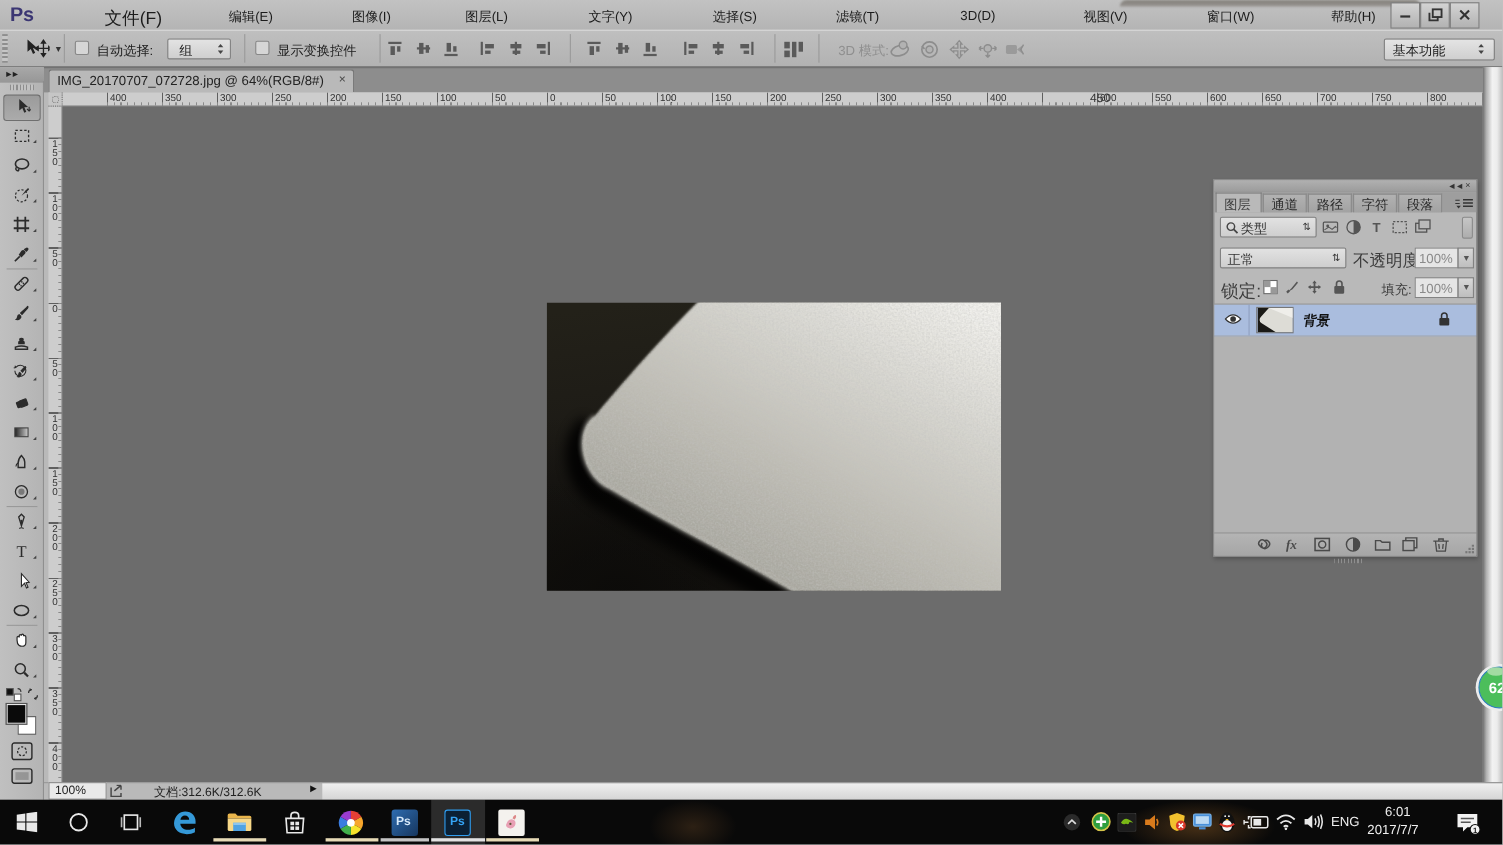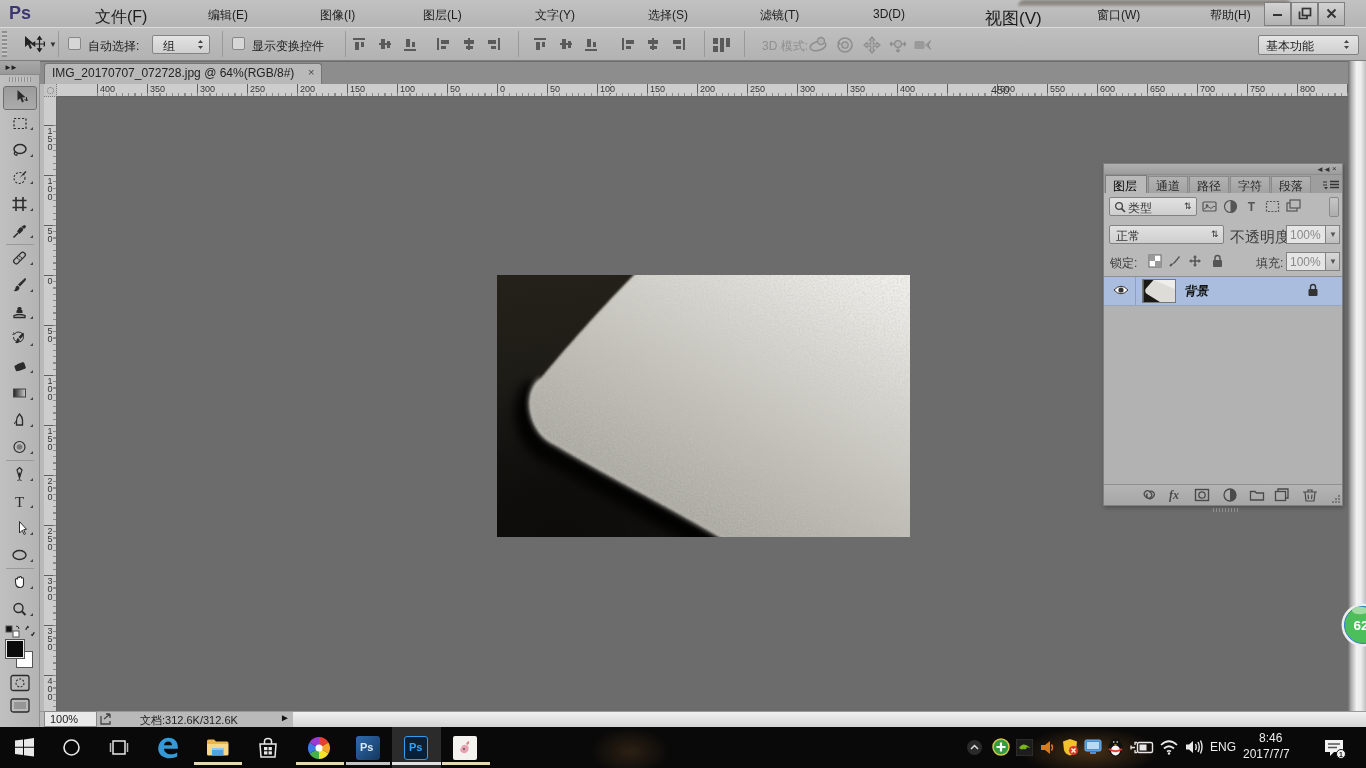--- a/index.html
+++ b/index.html
@@ -12,21 +12,21 @@
 <div class="abs" style="left:1018px;top:0;width:274px;height:6px;background:linear-gradient(180deg,#84817b,#979390);border-radius:6px 6px 0 0;filter:blur(0.8px)"></div>
 <div class="tx" style="left:9px;top:3px;font-size:18px;font-weight:bold;color:#3b3673">Ps</div>
 <div class="tx" style="left:95px;top:7px;font-size:16px">文件(F)</div>
 <div class="tx" style="left:208px;top:7px;font-size:12px">编辑(E)</div>
 <div class="tx" style="left:320px;top:7px;font-size:12px">图像(I)</div>
 <div class="tx" style="left:423px;top:7px;font-size:12px">图层(L)</div>
 <div class="tx" style="left:535px;top:7px;font-size:12px">文字(Y)</div>
 <div class="tx" style="left:648px;top:7px;font-size:12px">选择(S)</div>
 <div class="tx" style="left:760px;top:7px;font-size:12px">滤镜(T)</div>
 <div class="tx" style="left:873px;top:7px;font-size:12px">3D(D)</div>
-<div class="tx" style="left:985px;top:7px;font-size:17px">视图(V)</div>
+<div class="tx" style="left:985px;top:7px;font-size:12px">视图(V)</div>
 <div class="tx" style="left:1097px;top:7px;font-size:12px">窗口(W)</div>
 <div class="tx" style="left:1210px;top:7px;font-size:12px">帮助(H)</div>
 <div class="abs" style="left:1264px;top:2px;width:27px;height:24px;background:linear-gradient(180deg,#d3d3d3,#b2b2b2);border:1px solid #7f7f7f"></div>
 <svg class="abs" style="left:1266px;top:2px" width="23" height="23" viewBox="0 0 23 23">
       <rect x="7" y="12" width="9" height="2" fill="#333"></rect>
     </svg>
 <div class="abs" style="left:1291px;top:2px;width:27px;height:24px;background:linear-gradient(180deg,#d3d3d3,#b2b2b2);border:1px solid #7f7f7f"></div>
 <svg class="abs" style="left:1293px;top:2px" width="23" height="23" viewBox="0 0 23 23">
       <rect x="9.5" y="6.5" width="8" height="7" fill="none" stroke="#333" stroke-width="1.7"></rect>
       <path d="M6.5,9.5 L6.5,16.5 L14,16.5 L14,13" fill="none" stroke="#333" stroke-width="1.7"></path>
@@ -299,21 +299,21 @@
 <path d="M141,-4 L416,-4 L416,266 L229,266 C170,231 106,199 58,170 C30,158 24,116 44,103 C68,74 105,32 141,-4 Z" filter="url(#pnoise)" opacity="0.5"></path>
 </g>
 </svg>
 <div class="abs" style="left:1348px;top:61px;width:18px;height:650px;background:linear-gradient(90deg,#6f6f6f 0,#b0b0b0 18%,#f2f2f2 48%,#ececec 72%,#bfbfbf 100%)"></div>
 <div class="abs" style="left:1103px;top:163px;width:240px;height:343px;background:#b9b9b9;border:1px solid #808080;box-shadow:1px 2px 4px rgba(0,0,0,0.25)">
 <div class="abs" style="left:0;top:0;width:238px;height:11px;background:linear-gradient(180deg,#b0b0b0,#9c9c9c);border-bottom:1px solid #8d8d8d"></div>
 <div class="abs" style="left:212px;top:1px;font-size:8px;color:#333;letter-spacing:-1px">◄◄</div>
 <div class="abs" style="left:228px;top:0px;font-size:8px;color:#333">×</div>
 <div class="abs" style="left:0;top:11px;width:238px;height:18px;background:#9e9e9e"></div>
 <div class="abs" style="left:1px;top:11px;width:42px;height:18px;background:#b9b9b9;border:1px solid #7c7c7c;border-bottom:none;z-index:2"></div>
-<div class="tx" style="left:9px;top:14px;font-size:12px;color:#000000;z-index:5">图层</div>
+<div class="tx" style="left:9px;top:14px;font-size:12px;color:#404040;z-index:5">图层</div>
 <div class="abs" style="left:44px;top:12px;width:40px;height:17px;background:linear-gradient(180deg,#b2b2b2,#a2a2a2);border:1px solid #8a8a8a;border-bottom:none"></div>
 <div class="tx" style="left:52px;top:14px;font-size:12px;color:#2a2a2a;z-index:5">通道</div>
 <div class="abs" style="left:85px;top:12px;width:40px;height:17px;background:linear-gradient(180deg,#b2b2b2,#a2a2a2);border:1px solid #8a8a8a;border-bottom:none"></div>
 <div class="tx" style="left:93px;top:14px;font-size:12px;color:#2a2a2a;z-index:5">路径</div>
 <div class="abs" style="left:126px;top:12px;width:40px;height:17px;background:linear-gradient(180deg,#b2b2b2,#a2a2a2);border:1px solid #8a8a8a;border-bottom:none"></div>
 <div class="tx" style="left:134px;top:14px;font-size:12px;color:#2a2a2a;z-index:5">字符</div>
 <div class="abs" style="left:167px;top:12px;width:40px;height:17px;background:linear-gradient(180deg,#b2b2b2,#a2a2a2);border:1px solid #8a8a8a;border-bottom:none"></div>
 <div class="tx" style="left:175px;top:14px;font-size:12px;color:#2a2a2a;z-index:5">段落</div>
 <svg class="abs" style="left:218px;top:16px" width="18" height="10" viewBox="0 0 18 10">
         <path d="M1,2 L5,2 M1,5 L5,5" stroke="#333"></path>
@@ -348,21 +348,21 @@
       </svg>
 <div class="abs" style="left:225px;top:33px;width:10px;height:20px;background:linear-gradient(180deg,#c6c6c6,#adadad);border:1px solid #8a8a8a;border-radius:2px"></div>
 <div class="abs" style="left:5px;top:61px;width:115px;height:19px;background:linear-gradient(180deg,#e2e2e2,#cecece);border:1px solid #828282;border-radius:2px"></div>
 <div class="tx" style="left:12px;top:64px;font-size:12px;color:#333">正常</div>
 <div class="tx" style="left:107px;top:65px;font-size:9px;color:#333">⇅</div>
 <div class="tx" style="left:126px;top:64px;font-size:15px;color:#3c3c3c">不透明度:</div>
 <div class="abs" style="left:182px;top:61px;width:40px;height:19px;background:#e5e5e5;border:1px solid #828282"></div>
 <div class="tx" style="left:186px;top:64px;font-size:12px;color:#8a8a8a">100%</div>
 <div class="abs" style="left:221px;top:61px;width:15px;height:19px;background:linear-gradient(180deg,#d8d8d8,#bebebe);border:1px solid #828282"></div>
 <div class="tx" style="left:225px;top:66px;font-size:8px;color:#555">▼</div>
-<div class="tx" style="left:6px;top:91px;font-size:12px;color:#3c3c3c">锁定:</div>
+<div class="tx" style="left:6px;top:91px;font-size:16px;color:#3c3c3c">锁定:</div>
 <svg class="abs" style="left:44px;top:90px" width="14" height="14" viewBox="0 0 14 14">
         <rect x="1" y="1" width="12" height="12" fill="#fff" stroke="#666"></rect>
         <rect x="1" y="1" width="6" height="6" fill="#999"></rect>
         <rect x="7" y="7" width="6" height="6" fill="#999"></rect>
       </svg>
 <svg class="abs" style="left:64px;top:90px" width="14" height="14" viewBox="0 0 14 14">
         <path d="M2,12 L6,8 L11,2 L12,3 L7,9 Z" fill="#555"></path>
         <path d="M2,12 L4,10" stroke="#555" stroke-width="2"></path>
       </svg>
 <svg class="abs" style="left:84px;top:90px" width="14" height="14" viewBox="0 0 14 14">
@@ -689,21 +689,21 @@
         <path d="M5,9.5 Q10,5 15,9.5" stroke-width="1.7"></path>
         <path d="M8,12.5 Q10,11 12,12.5" stroke-width="1.7"></path>
       </g>
       <circle cx="10" cy="14.5" r="1.2" fill="#e8e8e8"></circle>
     </svg>
 <svg class="abs" style="left:1185px;top:739px" width="19" height="16" viewBox="0 0 19 16">
       <path d="M1,5.5 L4,5.5 L8,2 L8,14 L4,10.5 L1,10.5 Z" fill="#e8e8e8"></path>
       <path d="M10.5,5 Q12,8 10.5,11 M13,3 Q15.5,8 13,13 M15.5,1.5 Q18.5,8 15.5,14.5" stroke="#e8e8e8" stroke-width="1.4" fill="none"></path>
     </svg>
 <div class="tx" style="left:1210px;top:740px;font-size:12px;color:#eee">ENG</div>
-<div class="tx" style="left:1259px;top:731px;font-size:12px;color:#eee">8:46</div>
+<div class="tx" style="left:1259px;top:731px;font-size:12px;color:#eee">6:01</div>
 <div class="tx" style="left:1243px;top:747px;font-size:12px;color:#eee">2017/7/7</div>
 <svg class="abs" style="left:1322px;top:736px" width="24" height="24" viewBox="0 0 24 24">
       <path d="M3,4 L21,4 L21,16 L12,16 L8,20 L8,16 L3,16 Z" fill="#f2f2f2"></path>
       <path d="M6,8 L18,8 M6,11.5 L15,11.5" stroke="#555" stroke-width="1.4"></path>
       <circle cx="19" cy="18" r="4.5" fill="#f2f2f2" stroke="#0d0d0d"></circle>
       <text x="19" y="21" font-size="7" font-weight="bold" fill="#111" text-anchor="middle" font-family="Liberation Sans">1</text>
     </svg>
 <svg class="abs" style="left:1340px;top:602px" width="26" height="46" viewBox="0 0 26 46">
 <circle cx="23" cy="23" r="21.5" fill="#ececec"></circle>
 <circle cx="23" cy="23" r="18.5" fill="#4cbe5b"></circle>

